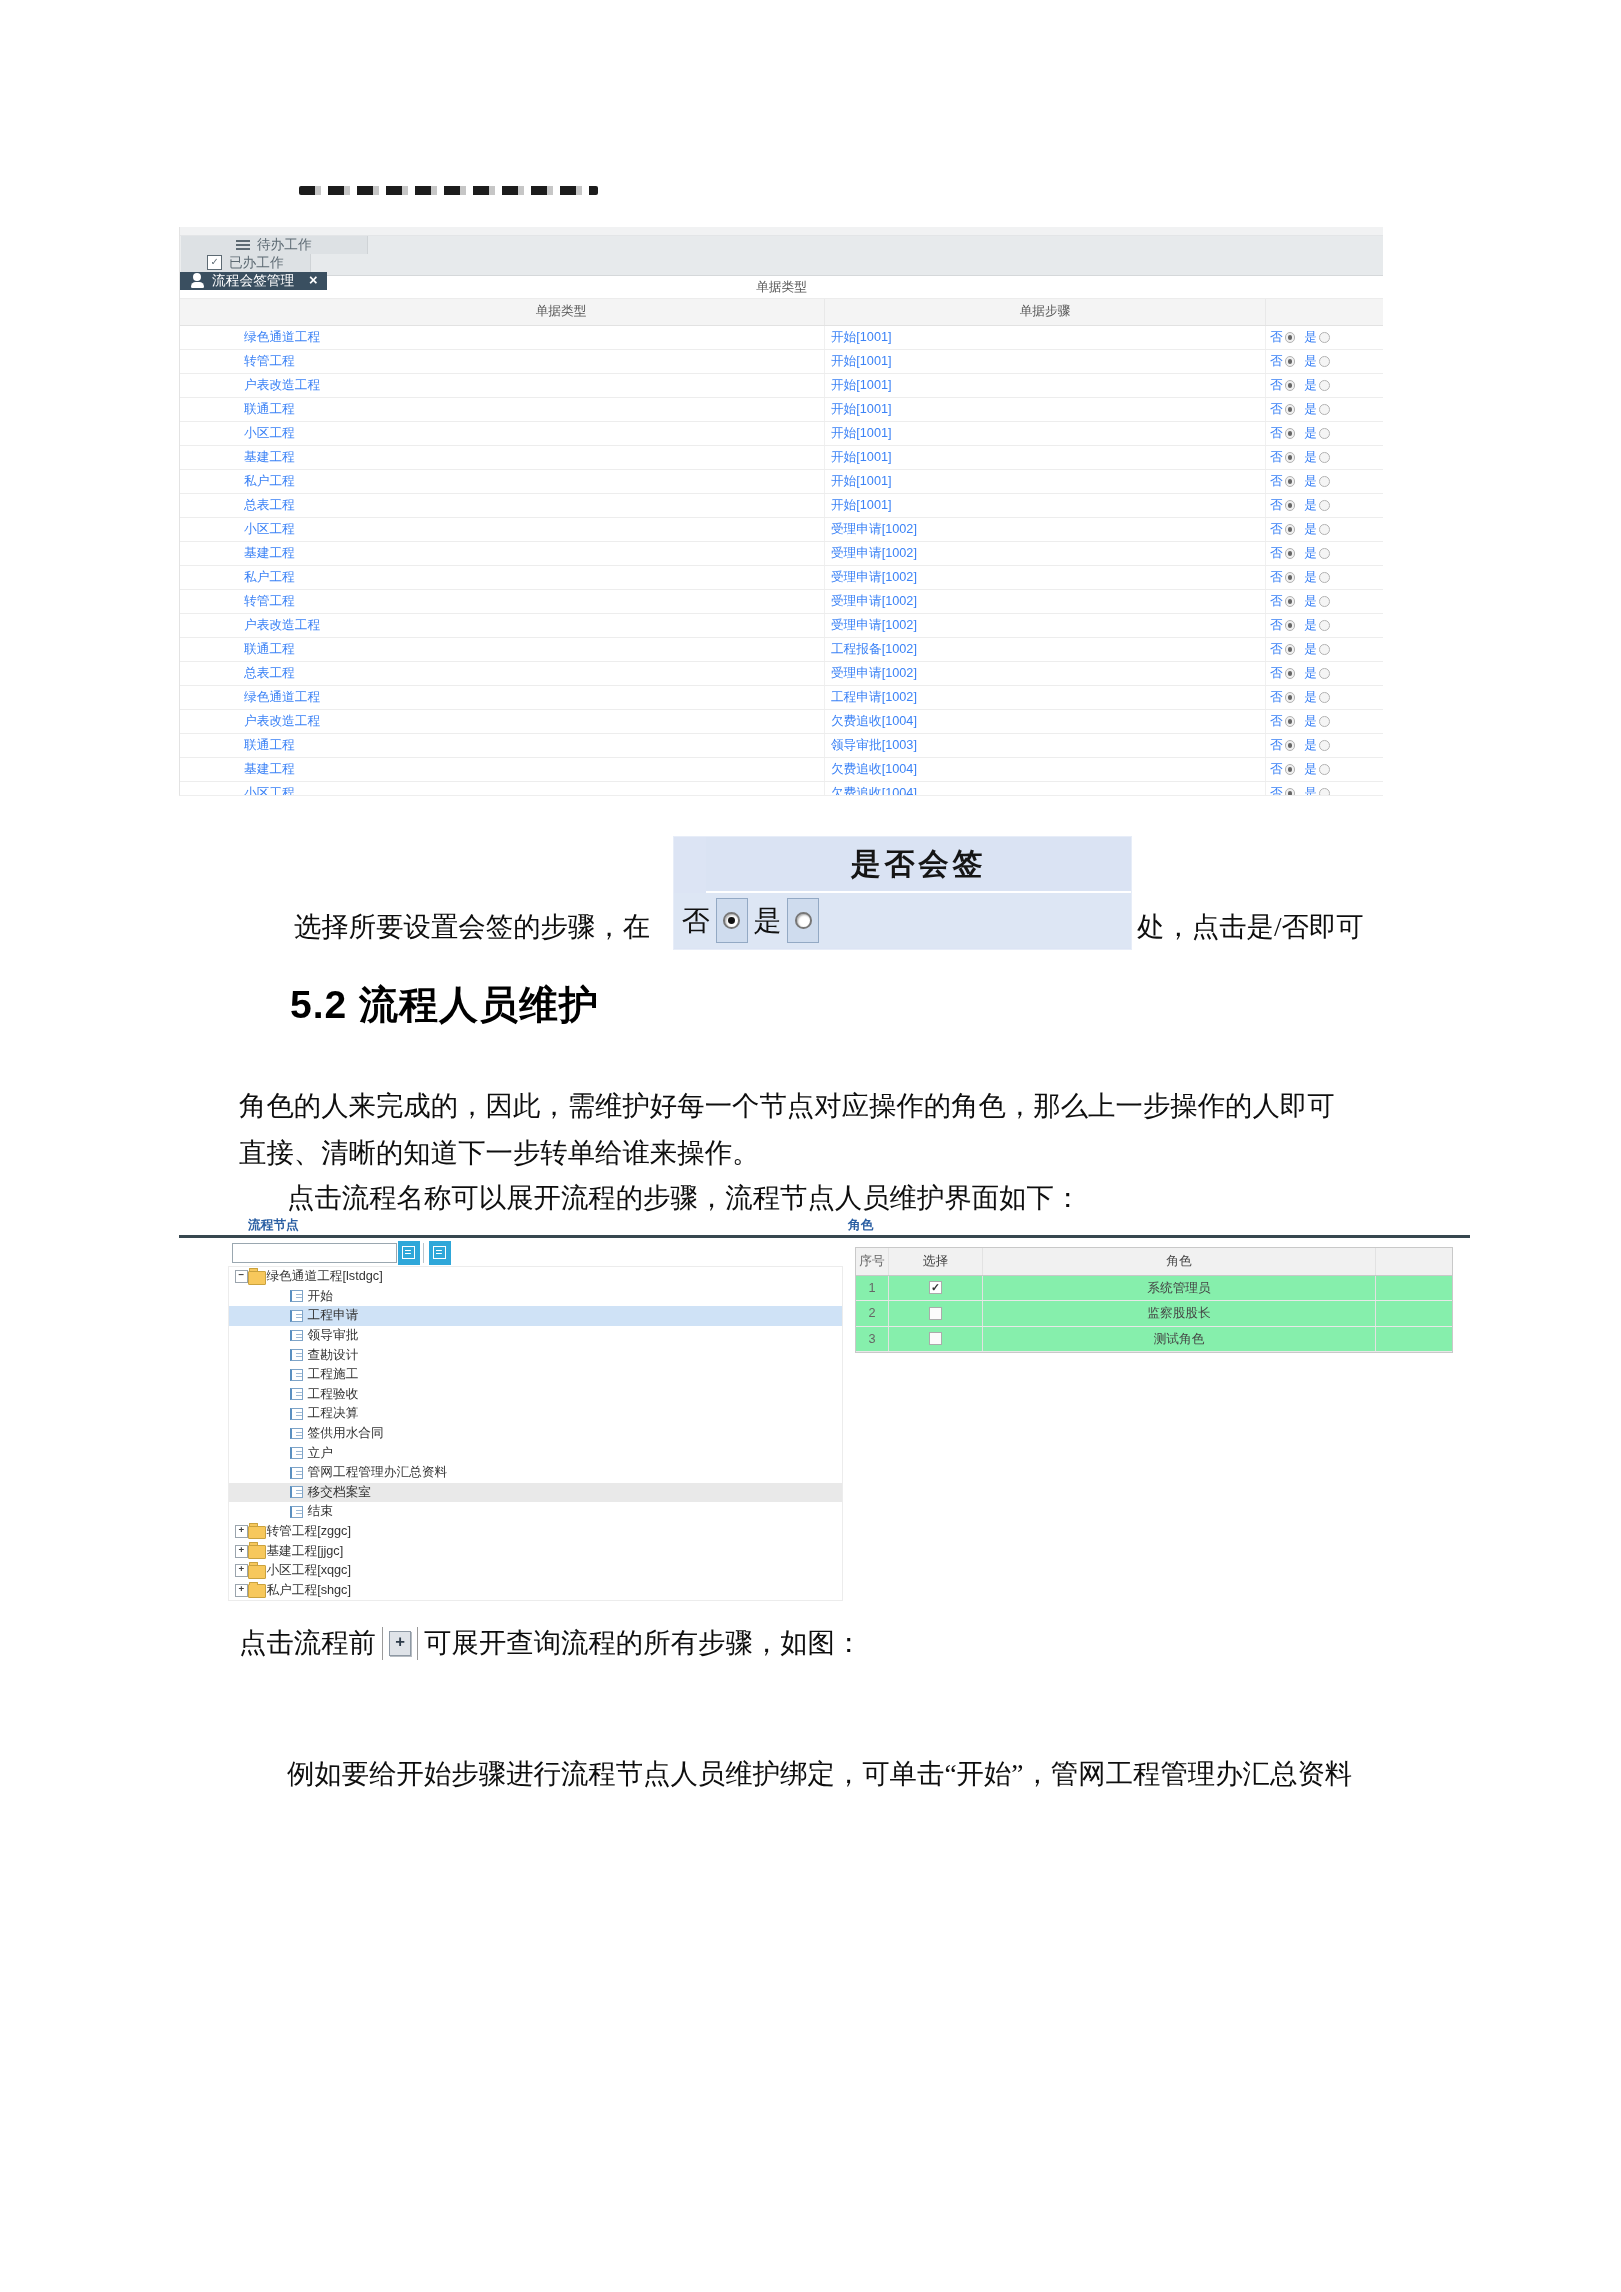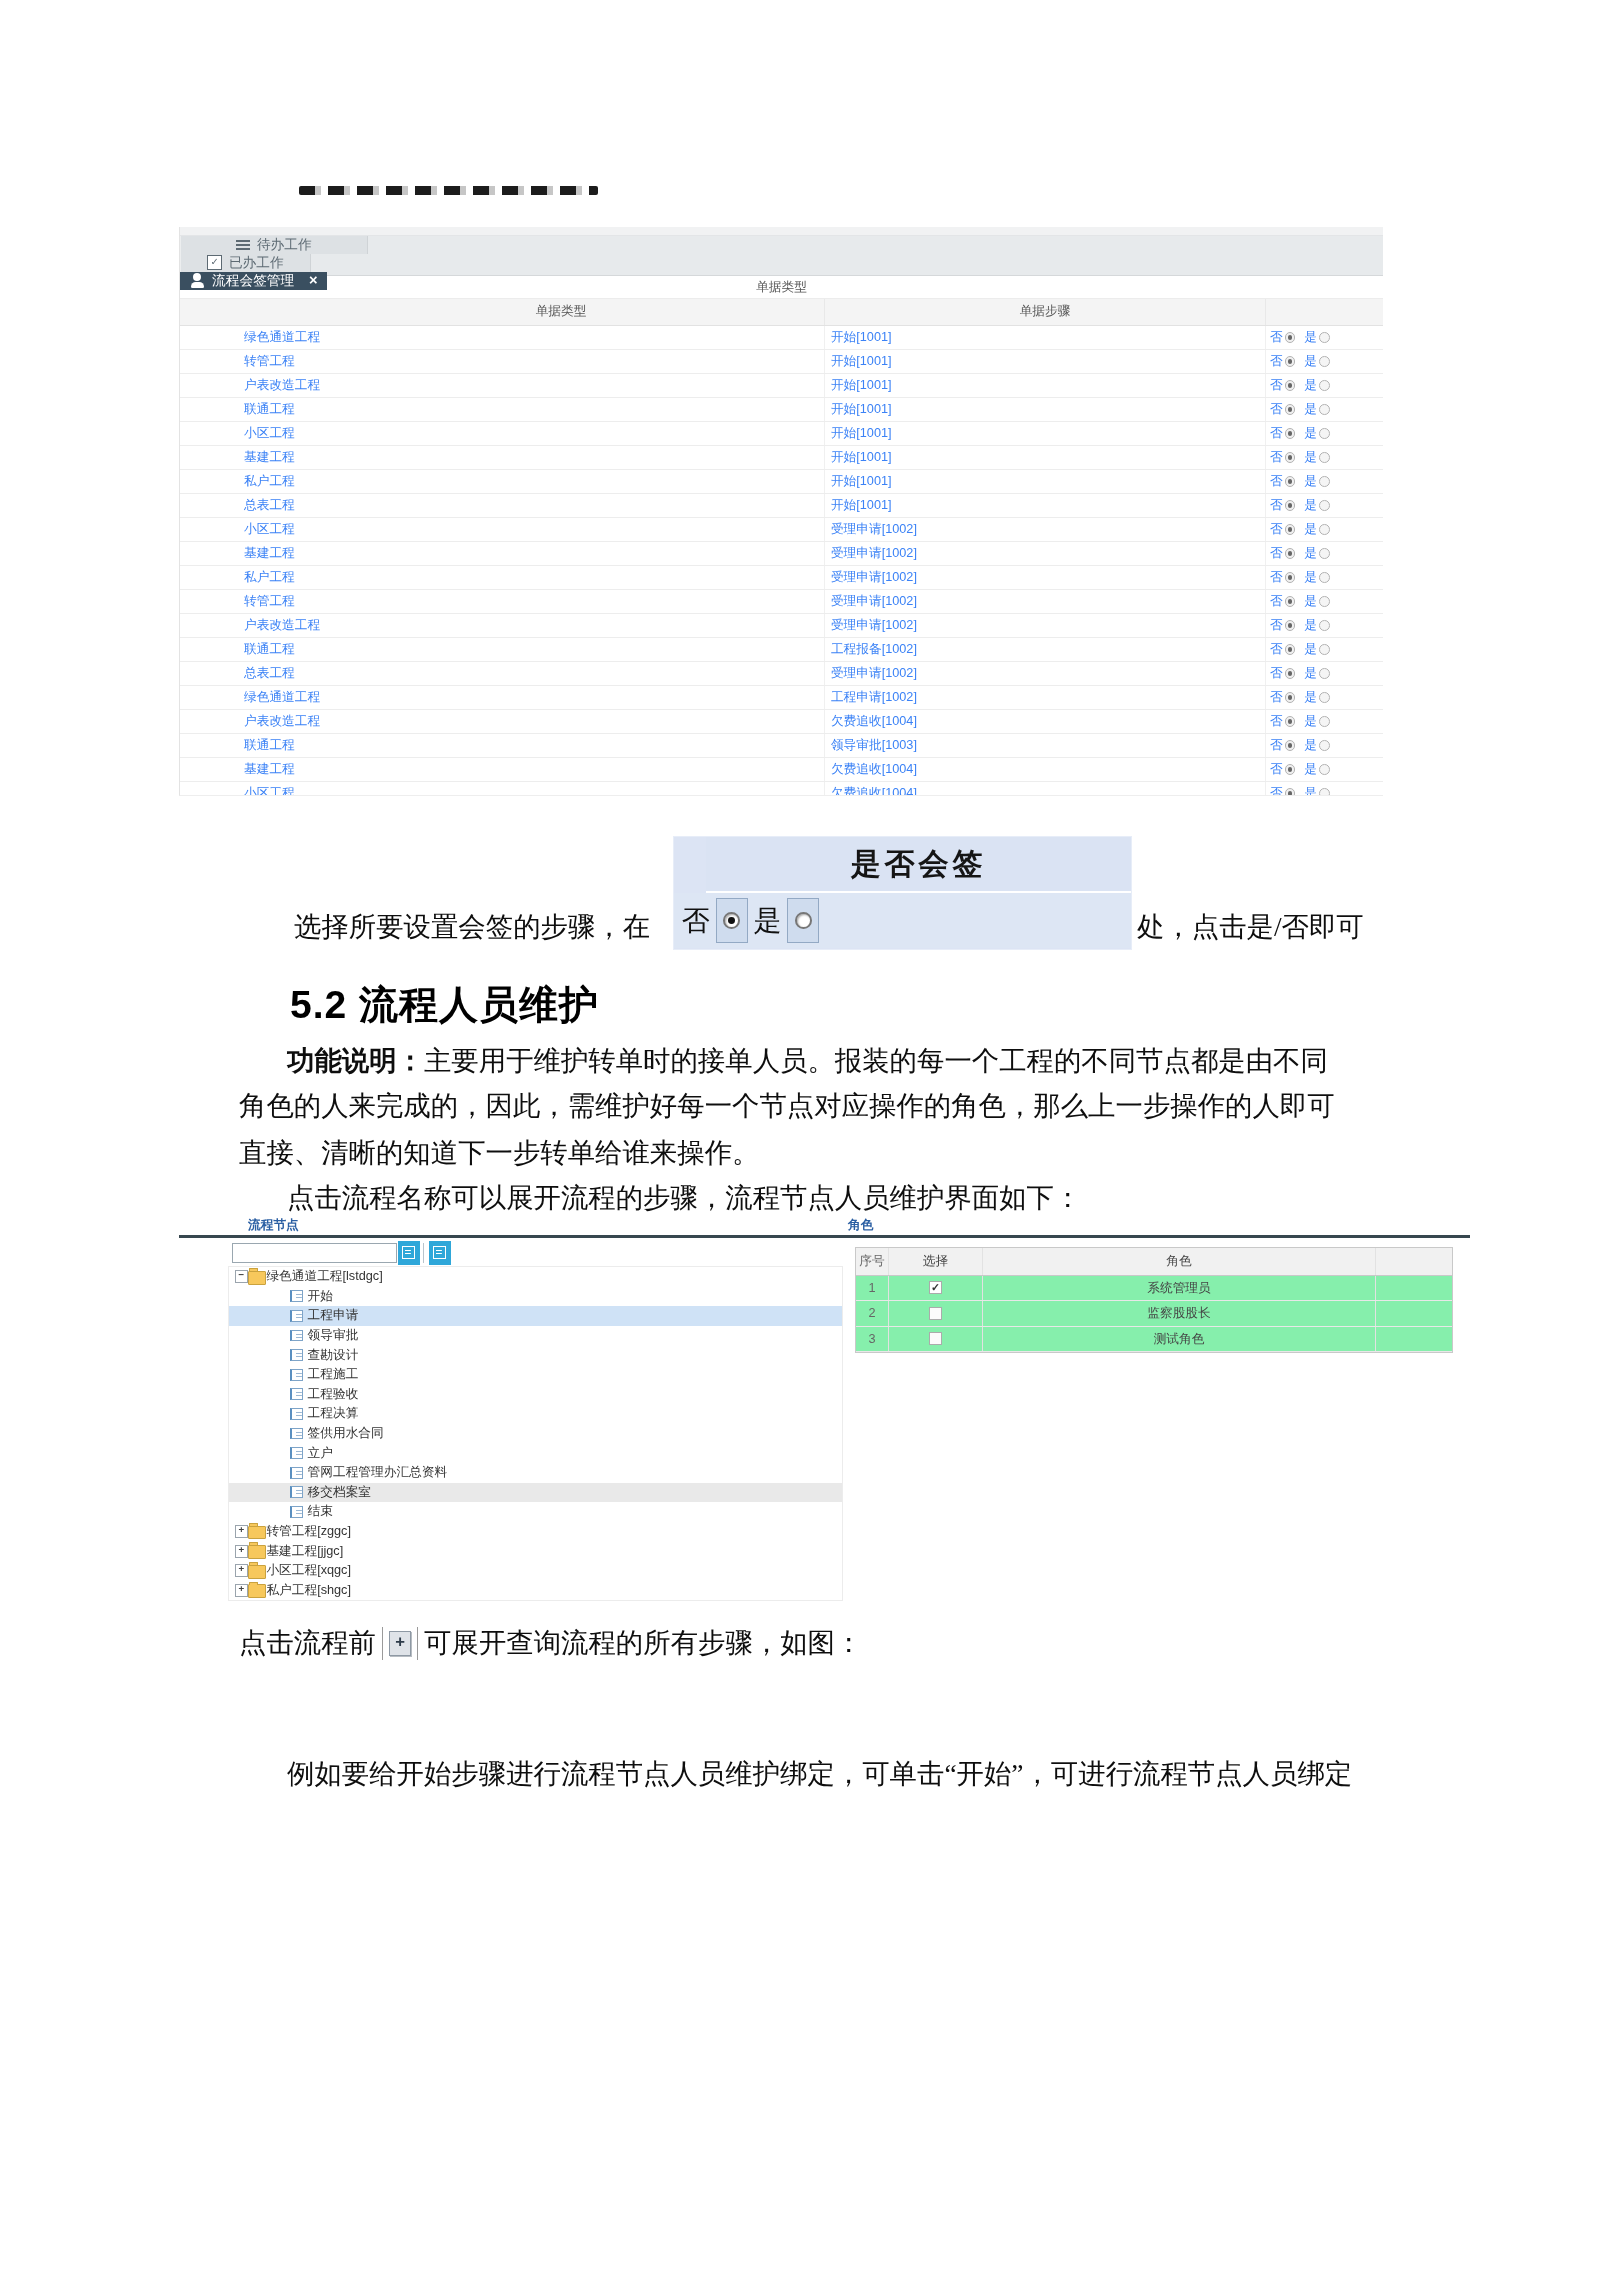--- a/index.html
+++ b/index.html
@@ -363,23 +363,20 @@
           <span class="circ"></span>
         </span>
     </div>
   </div>
 
   <div class="abs doc" style="left:294px;top:906px">选择所要设置会签的步骤，在</div>
   <div class="abs doc" style="left:1137px;top:906px">处，点击是/否即可</div>
 
   <div class="abs h2" style="left:290px;top:978px">5.2 流程人员维护</div>
 
-  <div class="abs doc" style="left:287px;top:1039px">
-    <span class="bold-lead">功能说明：</span><span>主要用于维护转单时的接单人员。报装的每一个工程的不同节点都是由不同</span>
-  </div>
   <div class="abs doc" style="left:239px;top:1085px">角色的人来完成的，因此，需维护好每一个节点对应操作的角色，那么上一步操作的人即可</div>
   <div class="abs doc" style="left:239px;top:1132px">直接、清晰的知道下一步转单给谁来操作。</div>
   <div class="abs doc" style="left:287px;top:1177px">点击流程名称可以展开流程的步骤，流程节点人员维护界面如下：</div>
 
   <div class="abs panel-title" style="left:248px;top:1217px">流程节点</div>
   <div class="abs panel-title" style="left:848px;top:1217px">角色</div>
   <div class="abs dark-rule"></div>
 
   <input class="abs search-input" style="">
   <div class="abs blue-btn" style="left:398px;top:1241px">
@@ -509,17 +506,17 @@
   </div>
 
   <div class="abs doc inline-flex" style="left:239px;top:1622px">
     <span>点击流程前</span>
     <span class="caret-bar"></span>
     <span class="expand-inline">+</span>
     <span class="caret-bar"></span>
     <span>可展开查询流程的所有步骤，如图：</span>
   </div>
 
-  <div class="abs doc" style="left:287px;top:1753px">例如要给开始步骤进行流程节点人员维护绑定，可单击“开始”，可进行流程节点人员绑定</div>
+  <div class="abs doc" style="left:287px;top:1753px">例如要给开始步骤进行流程节点人员维护绑定，可单击“开始”，管网工程管理办汇总资料</div>
 
 
 </div>
 
 
 </body></html>

